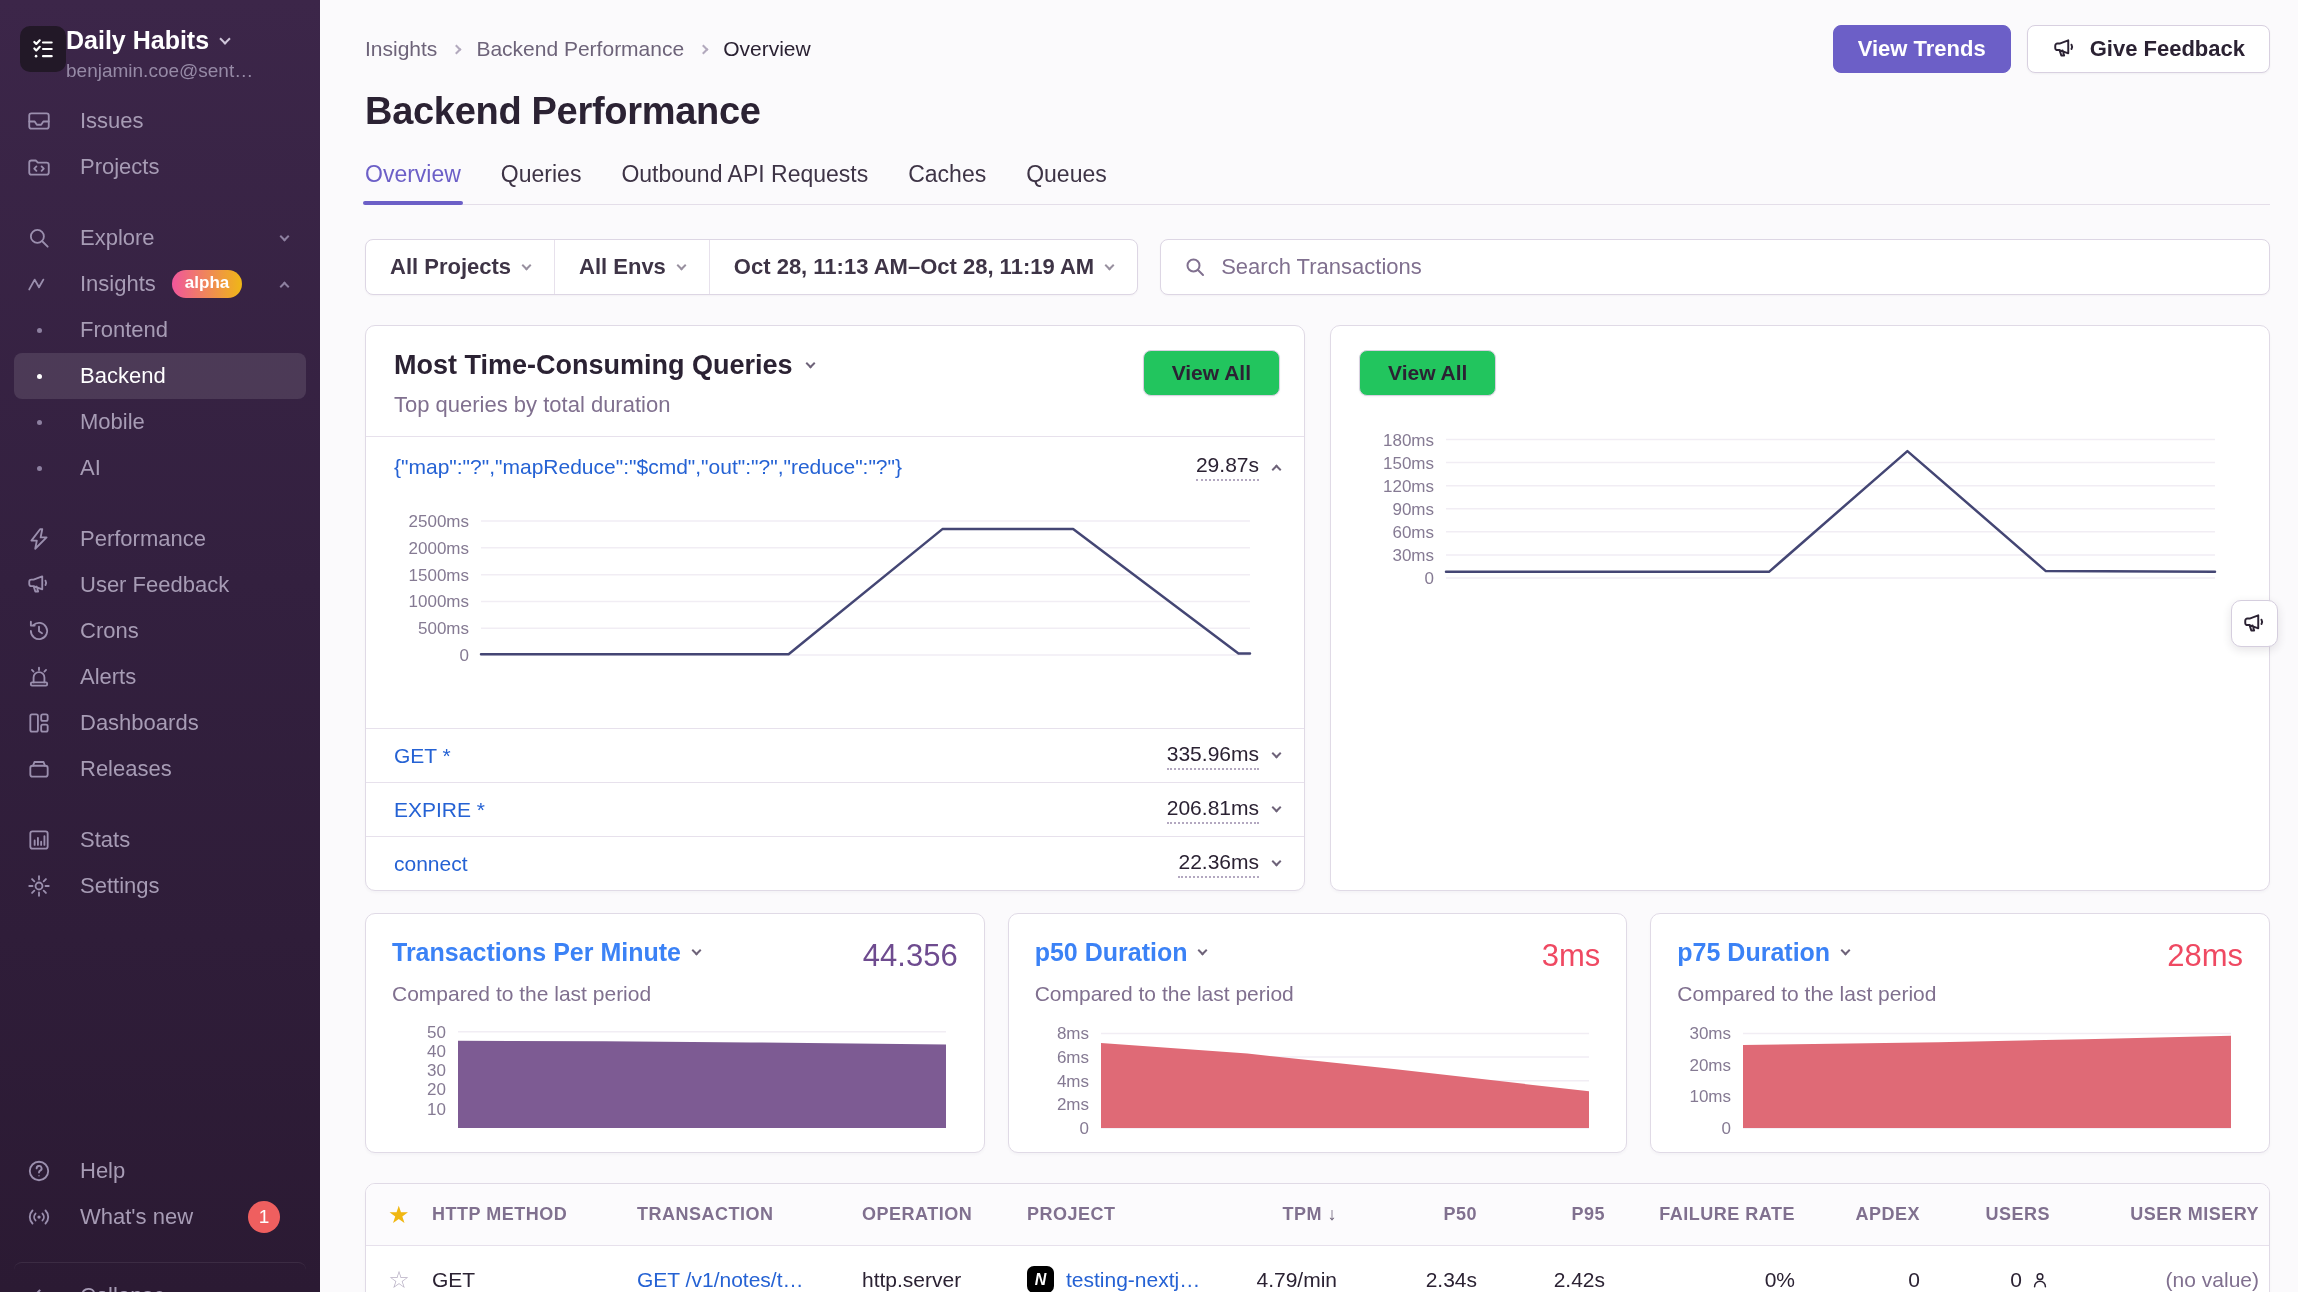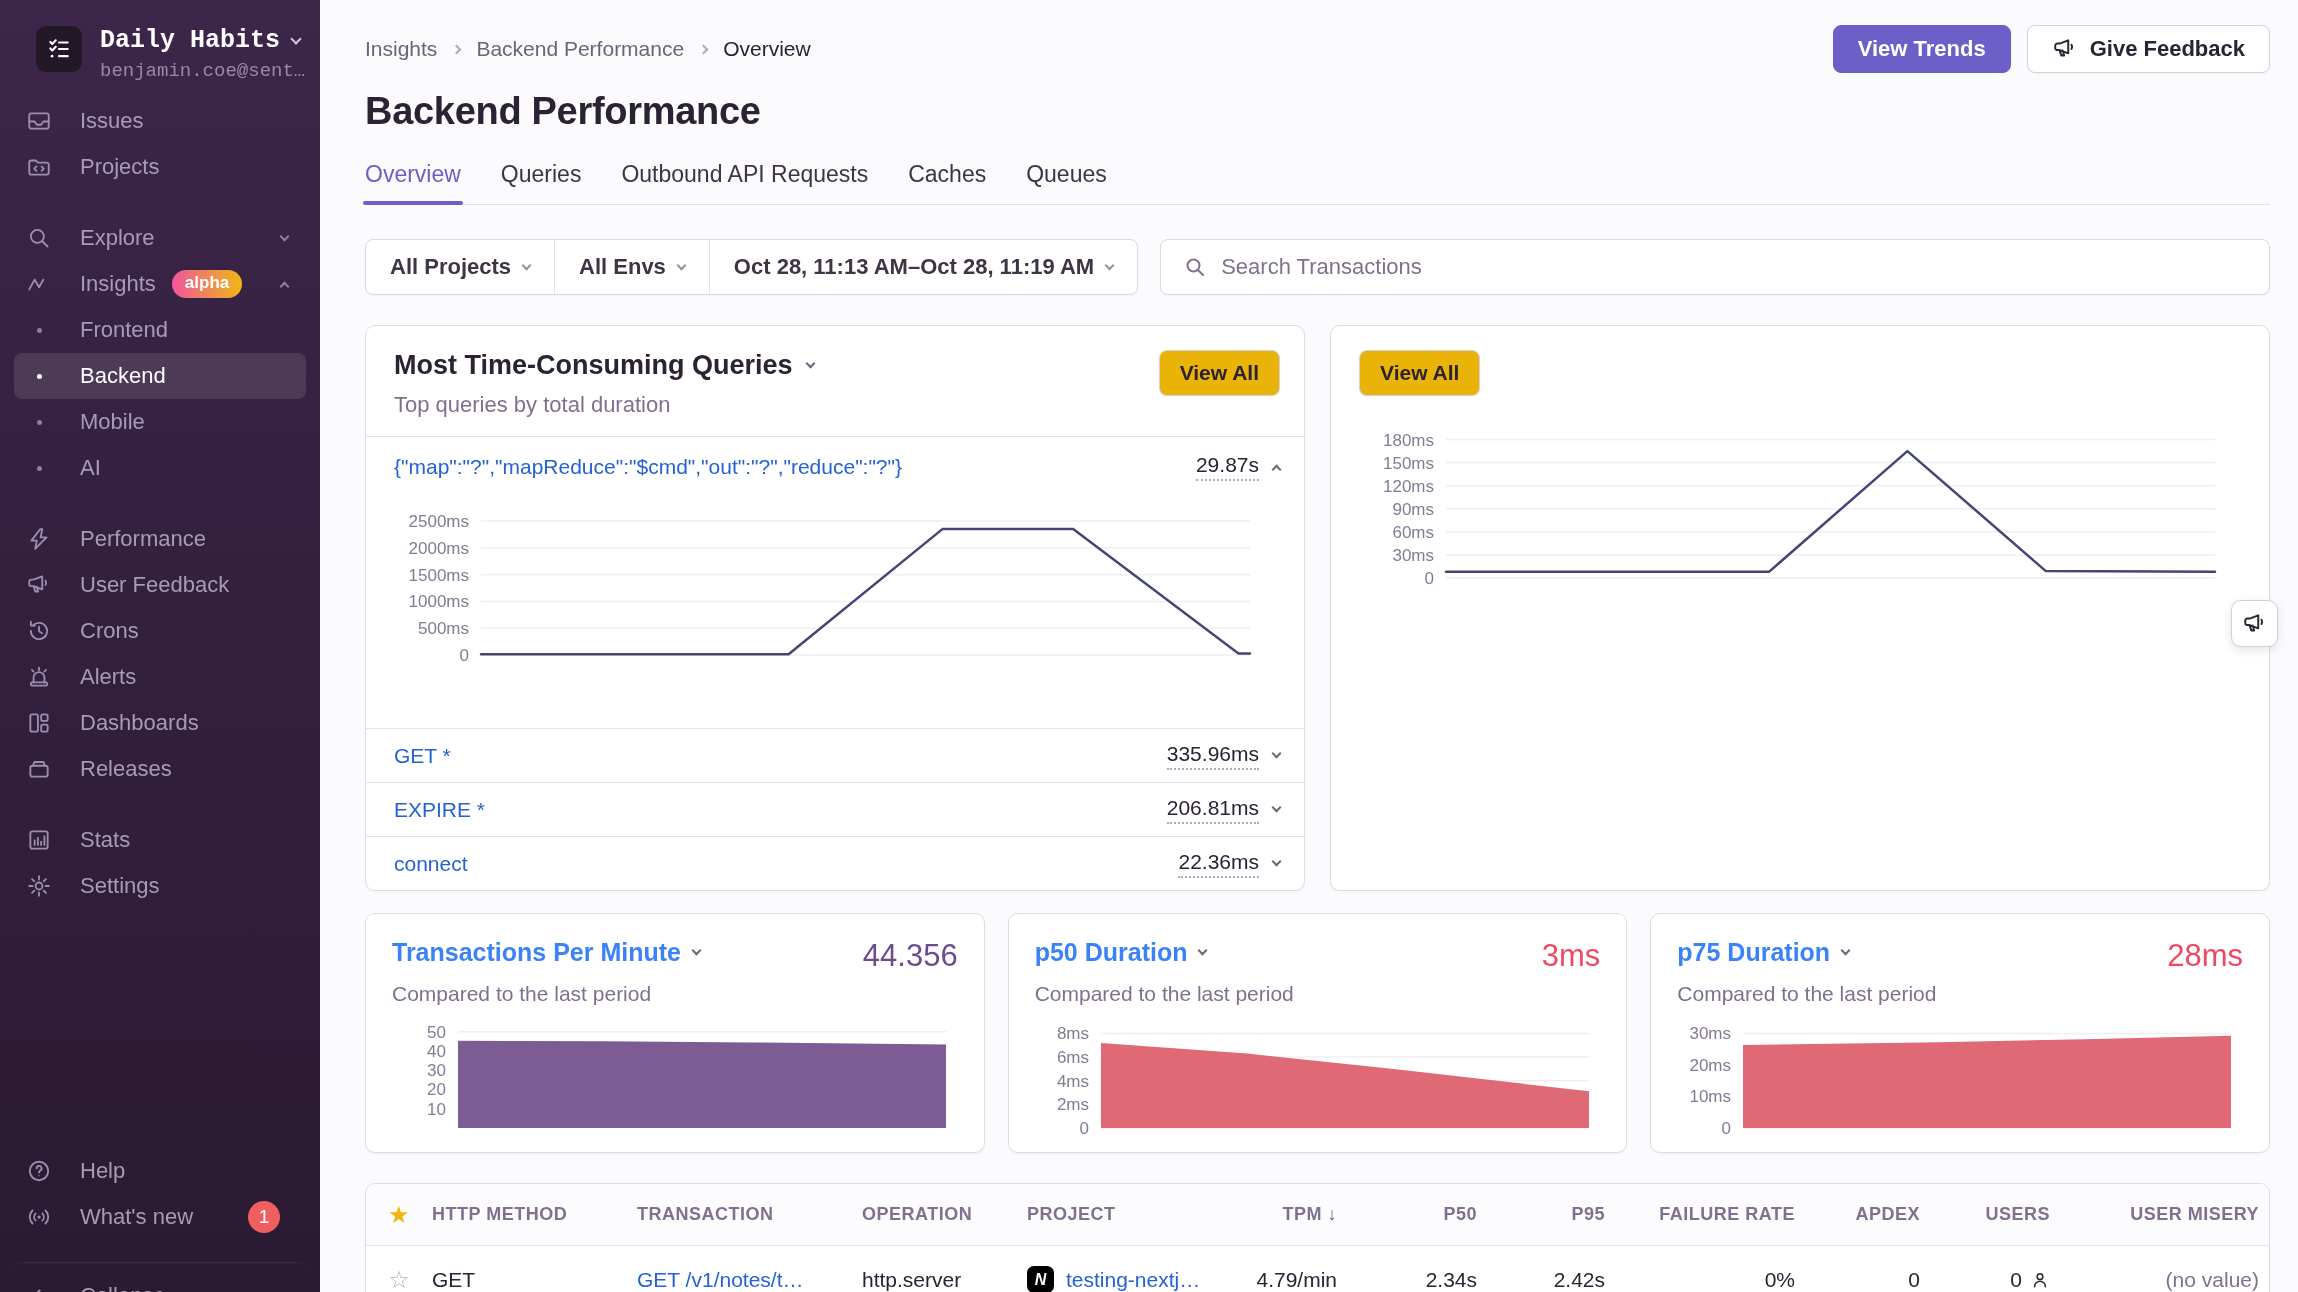--- a/index.html
+++ b/index.html
@@ -12,21 +12,21 @@
   .chev.down  { transform:rotate(45deg); margin-top:-4px; }
   .chev.up    { transform:rotate(-135deg); margin-top:4px; }
   .chev.right { transform:rotate(-45deg); }
   .chev.left  { transform:rotate(135deg); }
   .chev.sm { width:7px; height:7px; }
 
   
   .sidebar { position:absolute; left:0; top:0; width:320px; height:1292px; overflow:hidden;
     background:linear-gradient(180deg,#3c2649 0%,#33203f 45%,#2b1a33 100%);
     color:#a79cb5; display:flex; flex-direction:column; }
-  .org { display:flex; gap:18px; padding:26px 20px 0 36px; align-items:flex-start; cursor:pointer;font-family:Liberation Mono, monospace; }
+  .org { display:flex; padding:26px 20px 0 20px; align-items:flex-start; cursor:pointer; }
   .logo { width:46px; height:46px; border-radius:10px; background:#221827; flex:0 0 46px;
     display:flex; align-items:center; justify-content:center; color:#fff; }
   .org-name { font-size:25px; font-weight:700; color:#fff; display:flex; align-items:center; gap:12px; white-space:nowrap; }
   .org-name .chev { width:8px; height:8px; color:#cfc6da; }
   .org-email { font-size:19px; color:#968aa6; margin-top:5px; white-space:nowrap; overflow:hidden; max-width:225px; }
   nav.snav { margin-top:16px; display:flex; flex-direction:column; }
   .item { display:flex; align-items:center; height:46px; margin:0 14px; padding:0 10px 0 8px;
     border-radius:8px; font-size:22px; cursor:pointer; color:#a79cb5; flex:0 0 auto; }
   .item .ic { width:34px; display:flex; justify-content:center; align-items:center; margin-right:24px; color:#9b8fae; flex:0 0 34px; }
   .item.active { background:rgba(255,255,255,0.11); color:#fff; }
@@ -70,21 +70,21 @@
   .searchbox input { flex:1; border:none; outline:none; font-size:22px; color:#2b2233; background:transparent; font-family:inherit; }
   .searchbox input::placeholder { color:#80708f; }
   .searchbox svg { width:24px; height:24px; stroke:#80708f; fill:none; stroke-width:2; stroke-linecap:round; }
 
   .panels { margin-top:30px; display:grid; grid-template-columns:1fr 1fr; gap:25px; }
   .panel { background:#fff; border:1px solid #e0dae6; border-radius:10px; height:566px; box-shadow:0 2px 3px rgba(43,34,51,0.03); display:flex; flex-direction:column; overflow:hidden; }
   .panel-head { display:flex; justify-content:space-between; align-items:flex-start; padding:24px 24px 18px 28px; }
   .panel-title { font-size:27px; font-weight:700; color:#2b2233; display:flex; align-items:center; gap:14px; }
   .panel-title .chev { color:#6e6379; }
   .panel-sub { margin-top:11px; font-size:22px; color:#80708f; }
-  .btn-viewall { height:46px; padding:0 20px; font-size:21px; font-weight:700; color:#2b2233; background:#eab308; border:1px solid #d8d0e0; border-radius:8px; cursor:pointer; box-shadow:0 1px 2px rgba(43,34,51,0.05); font-family:inherit; }
+  .btn-viewall { height:46px; padding:0 28px; font-size:21px; font-weight:700; color:#2b2233; background:#22c55e; border:1px solid #d8d0e0; border-radius:8px; cursor:pointer; box-shadow:0 1px 2px rgba(43,34,51,0.05); font-family:inherit; }
   .exp-row { border-top:1px solid #e7e1ec; display:flex; justify-content:space-between; align-items:center; padding:16px 24px 10px 28px; }
   a.qlink { font-size:21px; color:#2562d4; text-decoration:none; cursor:pointer; }
   .valwrap { display:flex; align-items:center; gap:14px; color:#2b2233; font-size:21px; }
   .valwrap .v { border-bottom:2px dotted #b3a8c0; padding-bottom:2px; }
   .valwrap .chev { color:#6e6379; }
   .chart-big { padding:6px 20px 0 10px; }
   .rows { margin-top:auto; display:flex; flex-direction:column; }
   .q-row { border-top:1px solid #e7e1ec; display:flex; justify-content:space-between; align-items:center; height:54px; padding:0 24px 0 28px; }
 
   .metrics { margin-top:22px; display:grid; grid-template-columns:1fr 1fr 1fr; gap:23px; }

